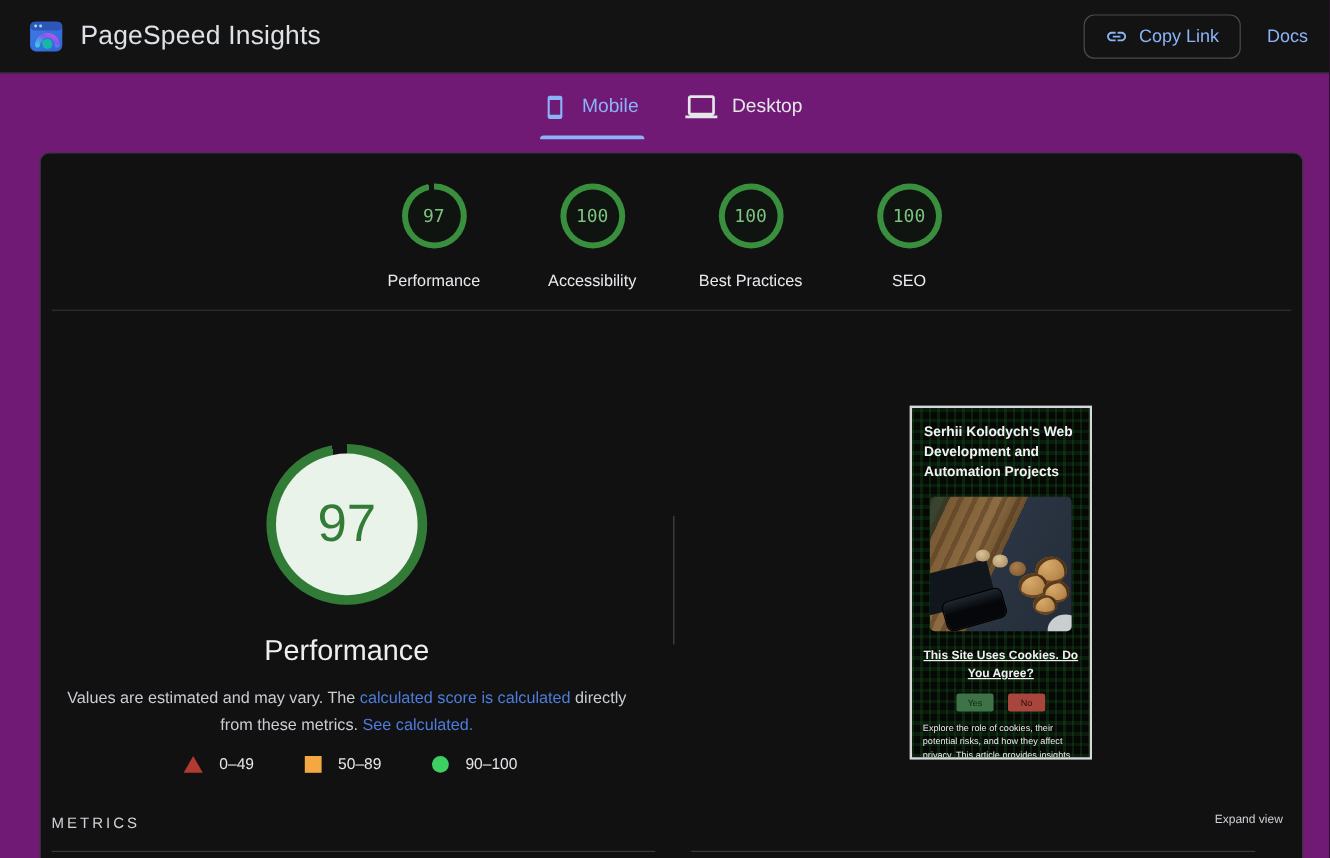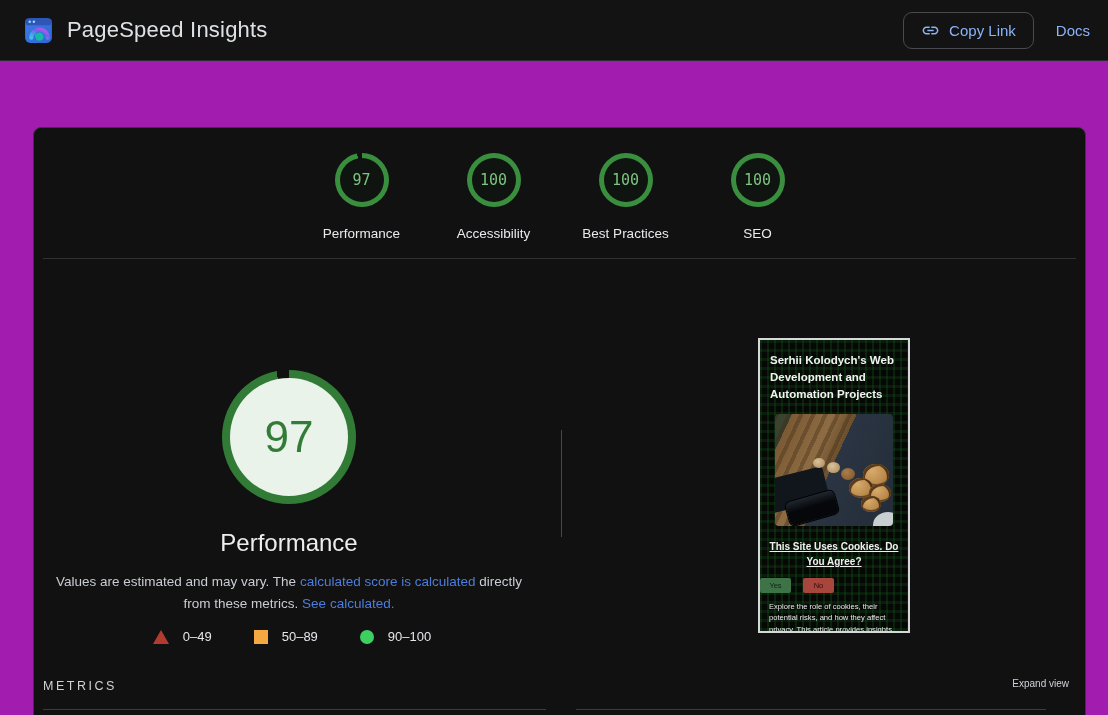--- a/index.html
+++ b/index.html
@@ -1,18 +1,18 @@
 <!DOCTYPE html>
 <html><head>
 <meta charset="utf-8">
 <style>
   * { margin:0; padding:0; box-sizing:border-box; }
   html,body { background:#0b0b0c; }
   body { font-family:"Liberation Sans", sans-serif; }
-  #app { position:relative; width:1108px; height:715px; background:#a21caf; overflow:hidden; }
+  #app { position:relative; width:1108px; height:715px; background:#701a75; overflow:hidden; }
 
   
   .header { position:absolute; top:0; left:0; width:1108px; height:61px;
             background:#131314; border-bottom:1px solid #2b2c2f;
             display:flex; align-items:center; }
   .logo-wrap { display:flex; align-items:center; gap:12px; margin-left:22px; }
   .app-title { font-size:22px; color:#dee1e5; letter-spacing:.2px; }
   .header-right { margin-left:auto; display:flex; align-items:center; gap:22px; margin-right:18px; }
   .copy-link-btn { display:flex; align-items:center; gap:9px; height:37px; padding:0 17px;
                    border:1px solid #494b4f; border-radius:9px; background:transparent;
@@ -105,21 +105,21 @@
   .ck4 { width:20px; height:16px; right:12px; top:82px; }
   .nut { position:absolute; border-radius:50%;
          background:radial-gradient(circle at 40% 35%, #d9c49a, #a9855a); }
   .n1 { width:12px; height:10px; left:38px; top:44px; }
   .n2 { width:13px; height:11px; left:52px; top:48px; }
   .n3 { width:14px; height:12px; left:66px; top:54px; background:radial-gradient(circle at 40% 35%, #a97f4e, #7c5228); }
   .cup { position:absolute; right:-10px; bottom:-12px; width:30px; height:26px; border-radius:50%;
          background:#c9ced1; }
   .thumb-cookie-heading { margin:13px 6px 0 6px; text-align:center; font-size:10px; line-height:15px;
                           font-weight:bold; color:#f0f0f0; text-decoration:underline; }
-  .thumb-btn-row { display:flex; gap:12px; margin-top:9px; }
+  .thumb-btn-row { display:flex; justify-content:center; gap:12px; margin-top:9px; }
   .thumb-btn { width:31px; height:15px; border:none; border-radius:2px; font-size:7.5px;
                font-family:"Liberation Sans", sans-serif; cursor:pointer; }
   .btn-yes { background:#3e7247; color:#0f2414; }
   .btn-no  { background:#a8463d; color:#2d0d0a; }
   .thumb-paragraph { margin:8px 9px 0 9px; font-size:7.6px; line-height:11.3px; color:#e9e9e9; }
 
   
   .metrics-label { position:absolute; left:9px; top:551px; font-size:12.5px; letter-spacing:2.5px; color:#cfd2d6; }
   .expand-view { position:absolute; right:16px; top:550px; font-size:10px; color:#cfd2d6; cursor:pointer; }
   .metric-line-left  { position:absolute; left:9px;  top:581px; width:503px; height:1px; background:#3a3b3f; }
@@ -164,20 +164,39 @@
           <svg width="19" height="19" viewBox="0 0 24 24" fill="#8ab4f8">
             <path d="M3.9 12c0-1.71 1.39-3.1 3.1-3.1h4V7H7c-2.76 0-5 2.24-5 5s2.24 5 5 5h4v-1.9H7c-1.71 0-3.1-1.39-3.1-3.1zM8 13h8v-2H8v2zm9-6h-4v1.9h4c1.71 0 3.1 1.39 3.1 3.1s-1.39 3.1-3.1 3.1h-4V17h4c2.76 0 5-2.24 5-5s-2.24-5-5-5z"></path>
           </svg>
         </span>
         <span>Copy Link</span>
       </button>
       <a class="docs-link" href="#">Docs</a>
     </div>
   </div>
 
+  <div class="tabs">
+    <div class="tab tab-mobile tab-active">
+      <span class="icon">
+        <svg width="21" height="27" viewBox="0 0 24 24" fill="#8ab4f8">
+          <path d="M17 1.01 7 1c-1.1 0-2 .9-2 2v18c0 1.1.9 2 2 2h10c1.1 0 2-.9 2-2V3c0-1.1-.9-1.99-2-1.99zM17 19H7V5h10v14z"></path>
+        </svg>
+      </span>
+      <span class="tab-label">Mobile</span>
+    </div>
+    <div class="tab tab-desktop tab-inactive">
+      <span class="icon">
+        <svg width="27" height="27" viewBox="0 0 24 24" fill="#e4e6e9">
+          <path d="M20 18c1.1 0 1.99-.9 1.99-2L22 5c0-1.1-.9-2-2-2H4c-1.1 0-2 .9-2 2v11c0 1.1.9 2 2 2H0v2h24v-2h-4zM4 5h16v11H4V5z"></path>
+        </svg>
+      </span>
+      <span class="tab-label">Desktop</span>
+    </div>
+    <div class="tab-underline"></div>
+  </div>
 
   <div class="card">
 
     <div class="score-row">
       <div class="score-item">
         <div class="score-ring ring-97">
           <div class="score-ring-inner">
               <span class="score-num">97</span>
             </div>
         </div>

